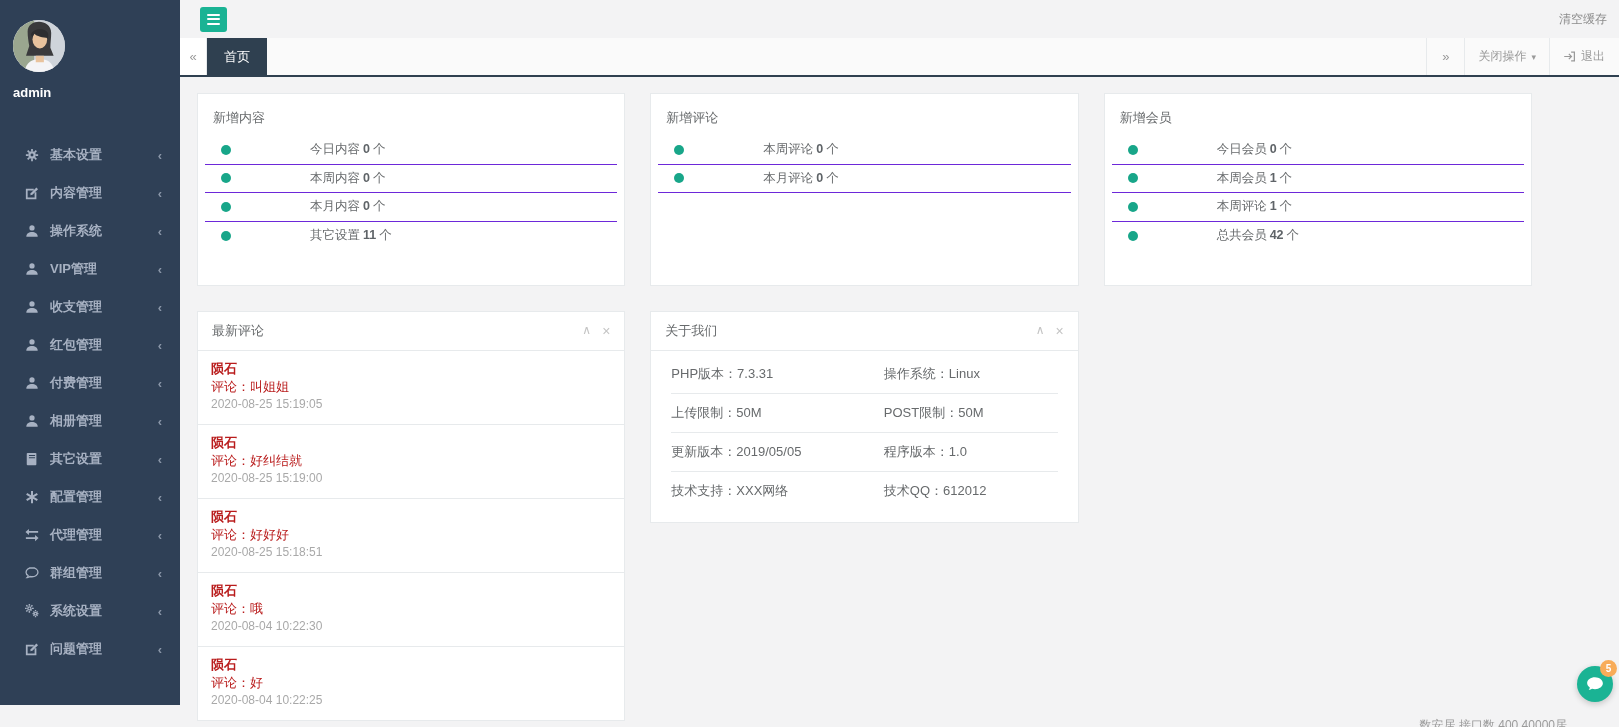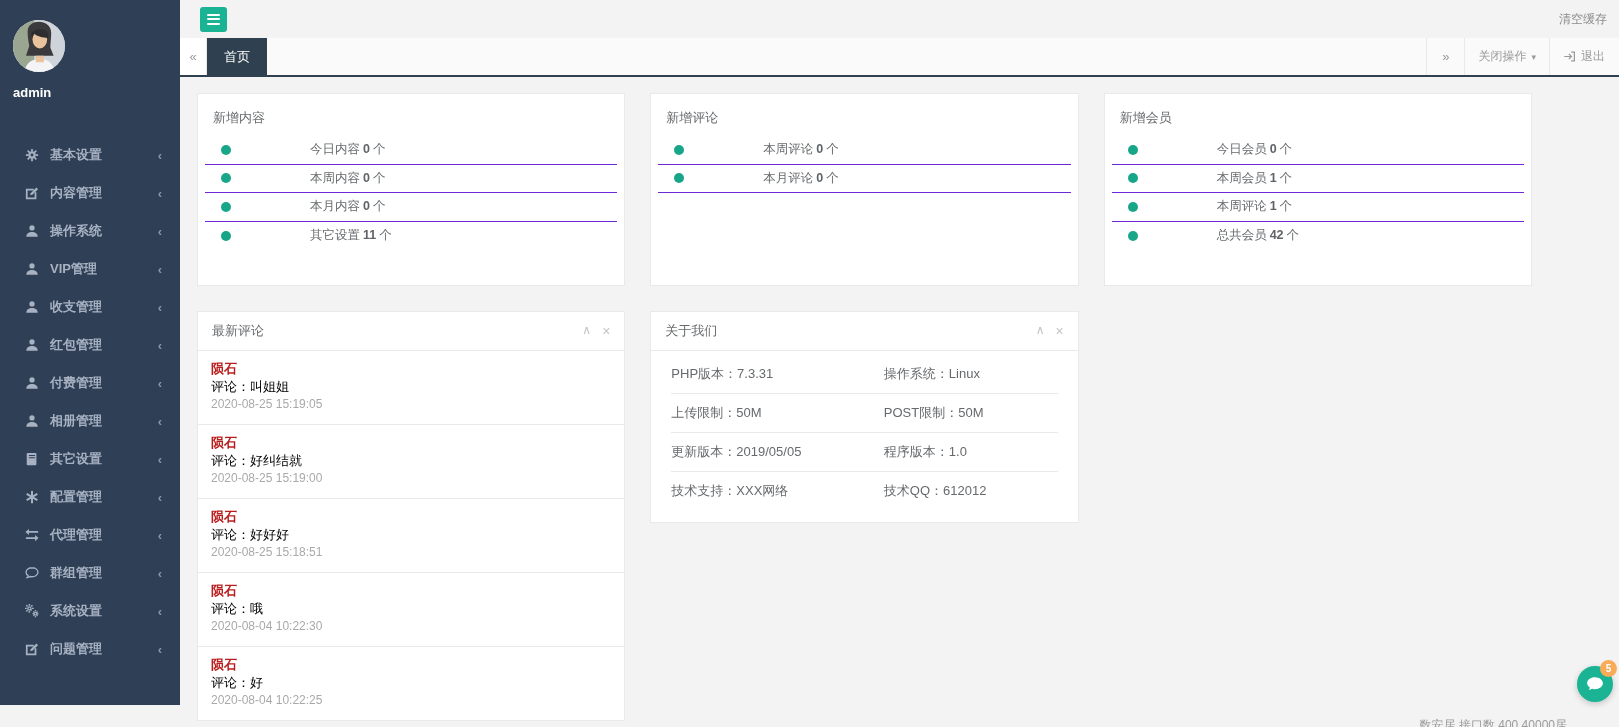--- a/index.html
+++ b/index.html
@@ -52,21 +52,21 @@
   
   .panel-h { display:flex; align-items:center; padding:10px 14px; border-bottom:1px solid #e7eaec;
     font-size:13px; color:#676a6c;gap:21px; }
   .tools { margin-left:auto; display:flex; gap:11px; color:#c4c4c4; }
   .tool { font-size:12px; line-height:1; cursor:pointer; }
   .tool.close { font-size:14px; }
   
   .c-item { padding:9px 13px 11px; border-bottom:1px solid #e7eaec; }
   .c-item:last-child { border-bottom:none; }
   .c-name { font-size:13px; font-weight:bold; color:#b91c1c; line-height:18px; }
-  .c-text { font-size:13px; color:#000000; line-height:18px; }
+  .c-text { font-size:13px; color:#b91c1c; line-height:18px; }
   .c-date { font-size:12px; color:#a9a9a9; line-height:17px; }
   
   .about-body { padding:4px 20px 12px; }
   .a-row { display:grid; grid-template-columns:55% 45%; padding:10px 0; border-bottom:1px solid #e7eaec; font-size:13px; }
   .a-row:last-child { border-bottom:none; }
   .a-cell { color:#676a6c; }
   
   .chat-float { position:absolute; right:6px; bottom:25px; width:36px; height:36px; border-radius:50%;
     background:#1ab394; display:flex; align-items:center; justify-content:center; cursor:pointer;
     box-shadow:0 2px 6px rgba(0,0,0,.2); }

